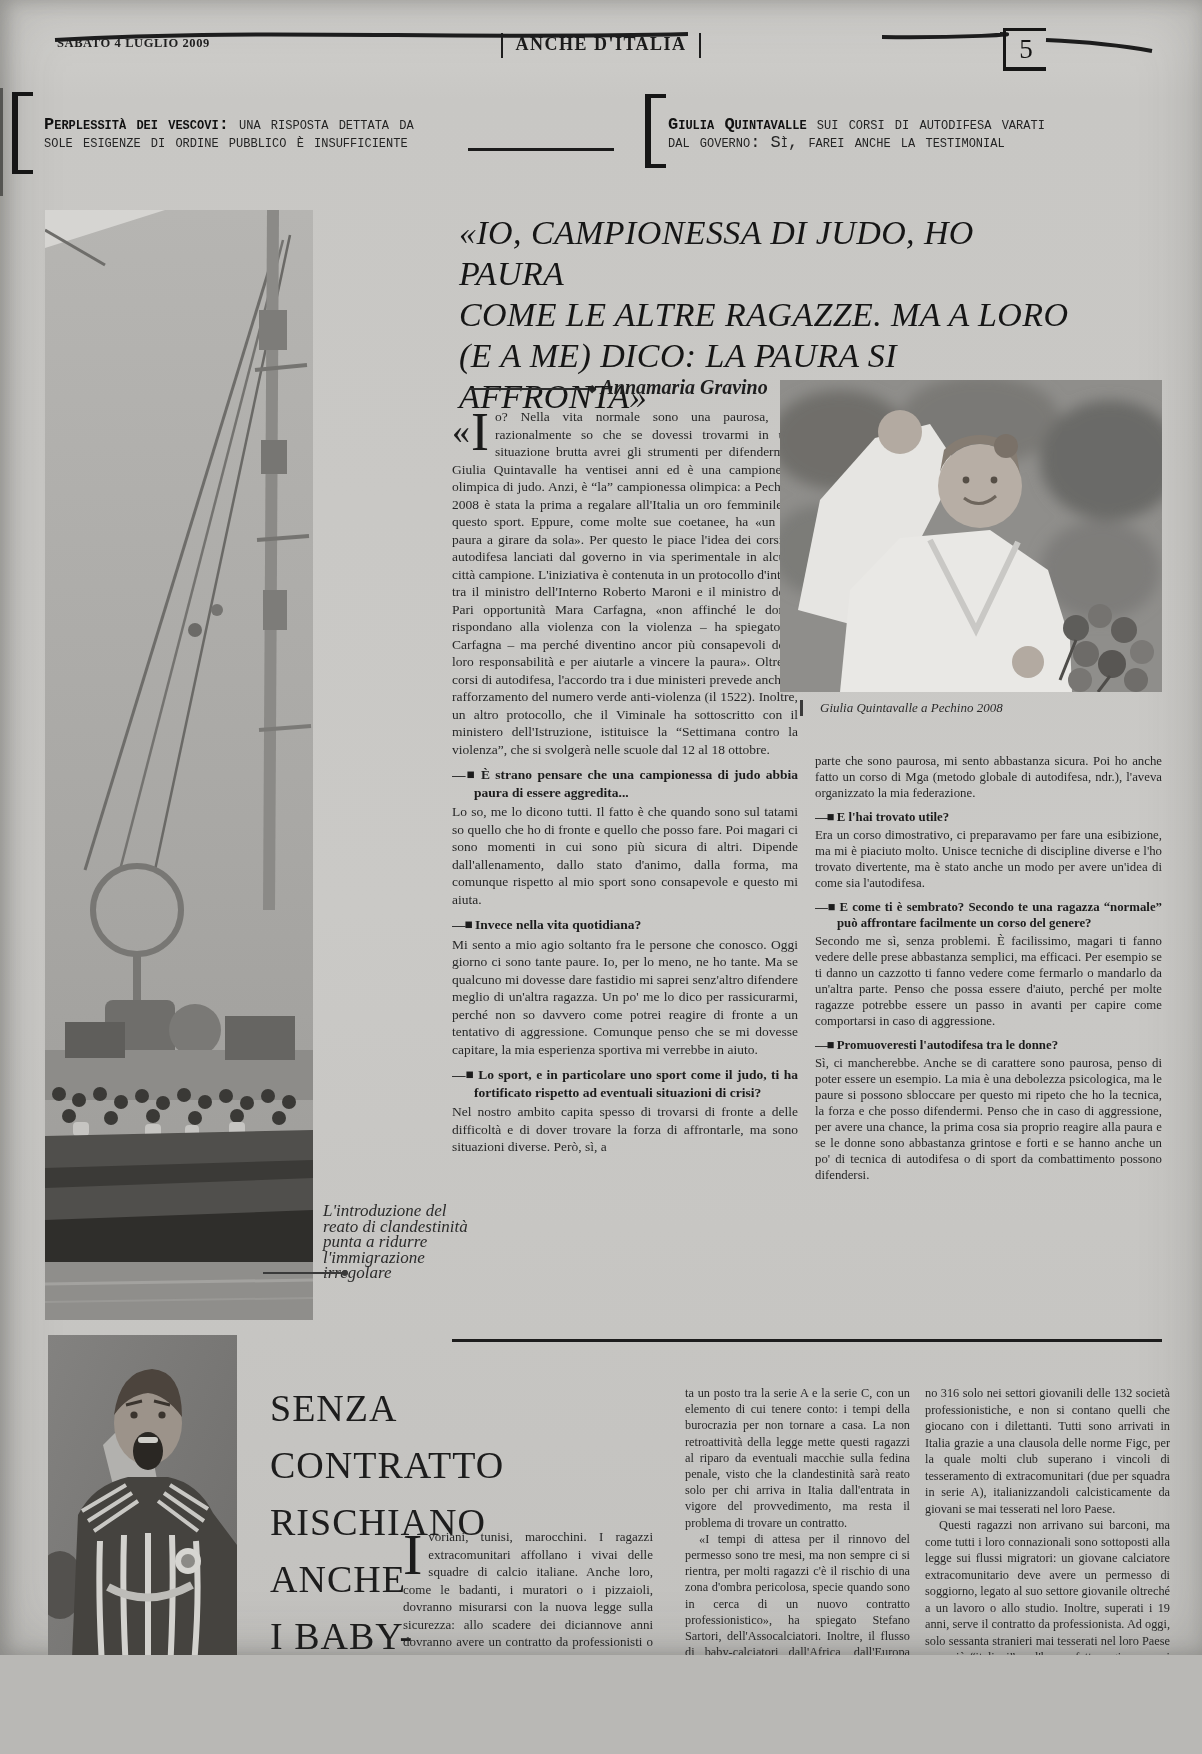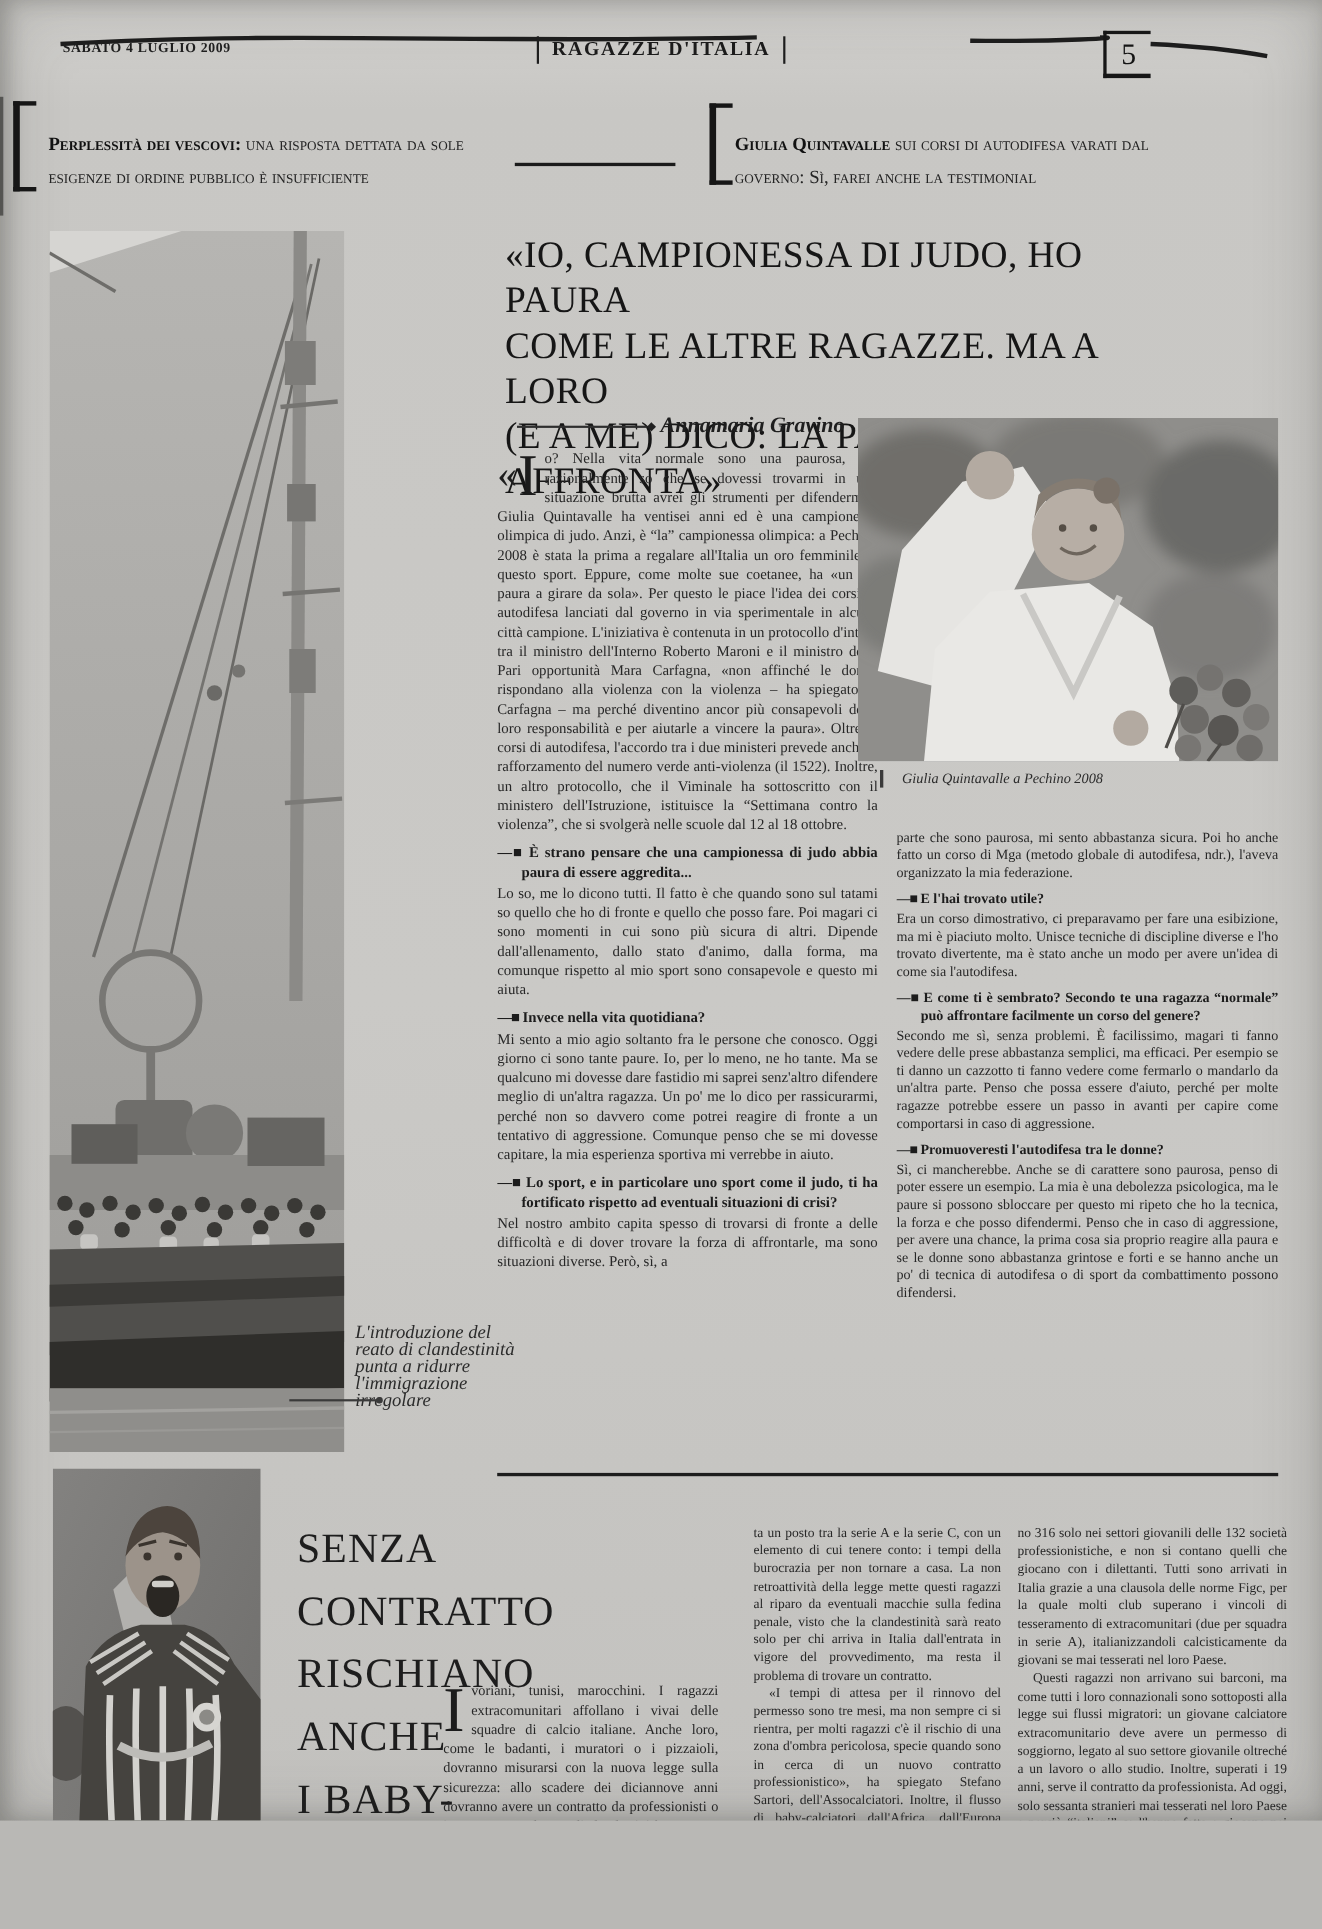--- a/index.html
+++ b/index.html
@@ -15,28 +15,28 @@
   .nameplate span{display:inline-block;font-size:18px;font-weight:bold;font-variant:small-caps;letter-spacing:1.5px;
         border-left:2px solid #1d1d1d;border-right:2px solid #1d1d1d;padding:1px 12px 3px;color:#1b1b1b;}
   .pagenum{position:absolute;left:1003px;top:28px;width:40px;height:36px;text-align:center;
         border-left:3px solid #161616;border-top:3px solid #161616;border-bottom:4px solid #161616;
         font-size:27px;line-height:36px;color:#141414;}
   .edge-streak{position:absolute;left:0;top:88px;width:3px;height:108px;background:#3c3c39;opacity:.75;}
   
   .bracket{position:absolute;width:15px;border-left:6px solid #161616;border-top:4px solid #161616;border-bottom:4px solid #161616;}
   .bk-left{left:12px;top:92px;height:74px;}
   .bk-right{left:645px;top:94px;height:66px;}
-  .kicker{position:absolute;font-variant:small-caps;font-size:17px;line-height:30px;color:#242424;}
+  .kicker{position:absolute;font-variant:small-caps;font-size:17px;line-height:18px;color:#242424;font-family:Liberation Mono, monospace;}
   .kicker .kbold{font-weight:bold;color:#111;}
   .k-left{left:44px;top:99px;width:408px;}
   .k-right{left:668px;top:99px;width:392px;}
   .k-divider{position:absolute;left:468px;top:148px;width:146px;height:3px;background:#1b1b1b;}
   
   .headline{position:absolute;left:459px;top:212px;width:610px;font-size:34px;line-height:41px;
-        letter-spacing:.4px;color:#161616;font-weight:500;}
+        letter-spacing:.4px;color:#161616;font-weight:500;font-style:italic;}
   .headline span{display:block;}
   .byline{position:absolute;left:470px;top:376px;width:330px;white-space:nowrap;}
   .byline-rule{display:inline-block;width:118px;height:2px;background:#2e2e2e;vertical-align:4px;}
   .byline-diamond{font-size:11px;vertical-align:2px;color:#222;}
   .byline-name{font-style:italic;font-weight:bold;font-size:20px;color:#1e1e1e;}
   .body-col{position:absolute;text-align:justify;color:#272727;overflow:hidden;}
   .col1{left:452px;top:408px;width:346px;height:912px;font-size:13.5px;line-height:17.5px;}
   .col2{left:815px;top:753px;width:347px;height:567px;font-size:12.8px;line-height:16px;}
   .body-col p{margin:0;}
   .body-col p.q{font-weight:bold;color:#1c1c1c;padding-left:22px;text-indent:-22px;margin:8px 0 2px;}
@@ -71,21 +71,21 @@
 <body>
 
 <div class="page">
 
   <svg class="mast-rules" viewBox="0 0 1202 80" xmlns="http://www.w3.org/2000/svg">
     <path d="M55 40 C 260 28, 440 40, 688 34" stroke="#1d1d1d" stroke-width="4" fill="none"></path>
     <path d="M882 37 C 960 38, 1030 34, 1000 34" stroke="#1d1d1d" stroke-width="4" fill="none"></path>
     <path d="M1046 40 C 1090 42, 1125 46, 1152 51" stroke="#1d1d1d" stroke-width="4" fill="none"></path>
   </svg>
   <div class="mast-date">SABATO 4 LUGLIO 2009</div>
-  <div class="nameplate"><span>RAGAZZE D'ITALIA</span></div>
+  <div class="nameplate"><span>ANCHE D'ITALIA</span></div>
   <div class="pagenum">5</div>
   <div class="edge-streak"></div>
 
   <div class="bracket bk-left"></div>
   <p class="kicker k-left"><span class="kbold">Perplessità dei vescovi:</span> <span>una risposta dettata da sole esigenze di ordine pubblico è insufficiente</span></p>
   <div class="k-divider"></div>
   <div class="bracket bk-right"></div>
   <p class="kicker k-right"><span class="kbold">Giulia Quintavalle</span> <span>sui corsi di autodifesa varati dal governo: Sì, farei anche la testimonial</span></p>
 
   <figure class="photo ph-ship" style="margin:0;">

